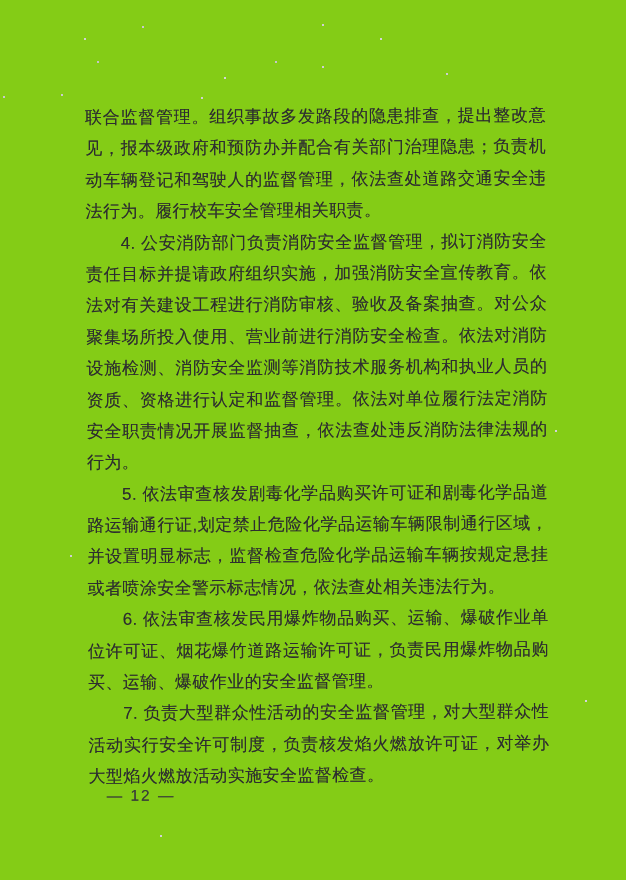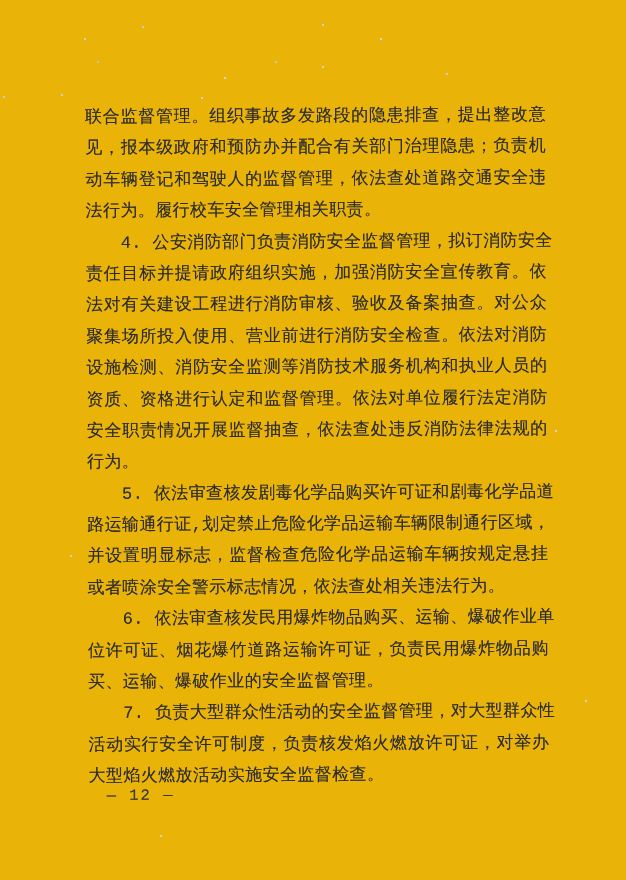--- a/index.html
+++ b/index.html
@@ -5,23 +5,23 @@
 <style>
   html, body {
     margin: 0;
     padding: 0;
     background: #ffffff;
   }
   .scan-page {
     position: relative;
     width: 626px;
     height: 880px;
-    background: #eab308;
+    background: #84cc16;
     overflow: hidden;
-    font-family: Liberation Mono, monospace;
+    font-family: Liberation Sans, sans-serif;
   }
   .text-block {
     position: absolute;
     left: 85px;
     top: 102px;
     width: 461px;
     transform: rotate(-0.3deg);
     transform-origin: top left;
     color: #2d2d30;
     font-size: 17px;

